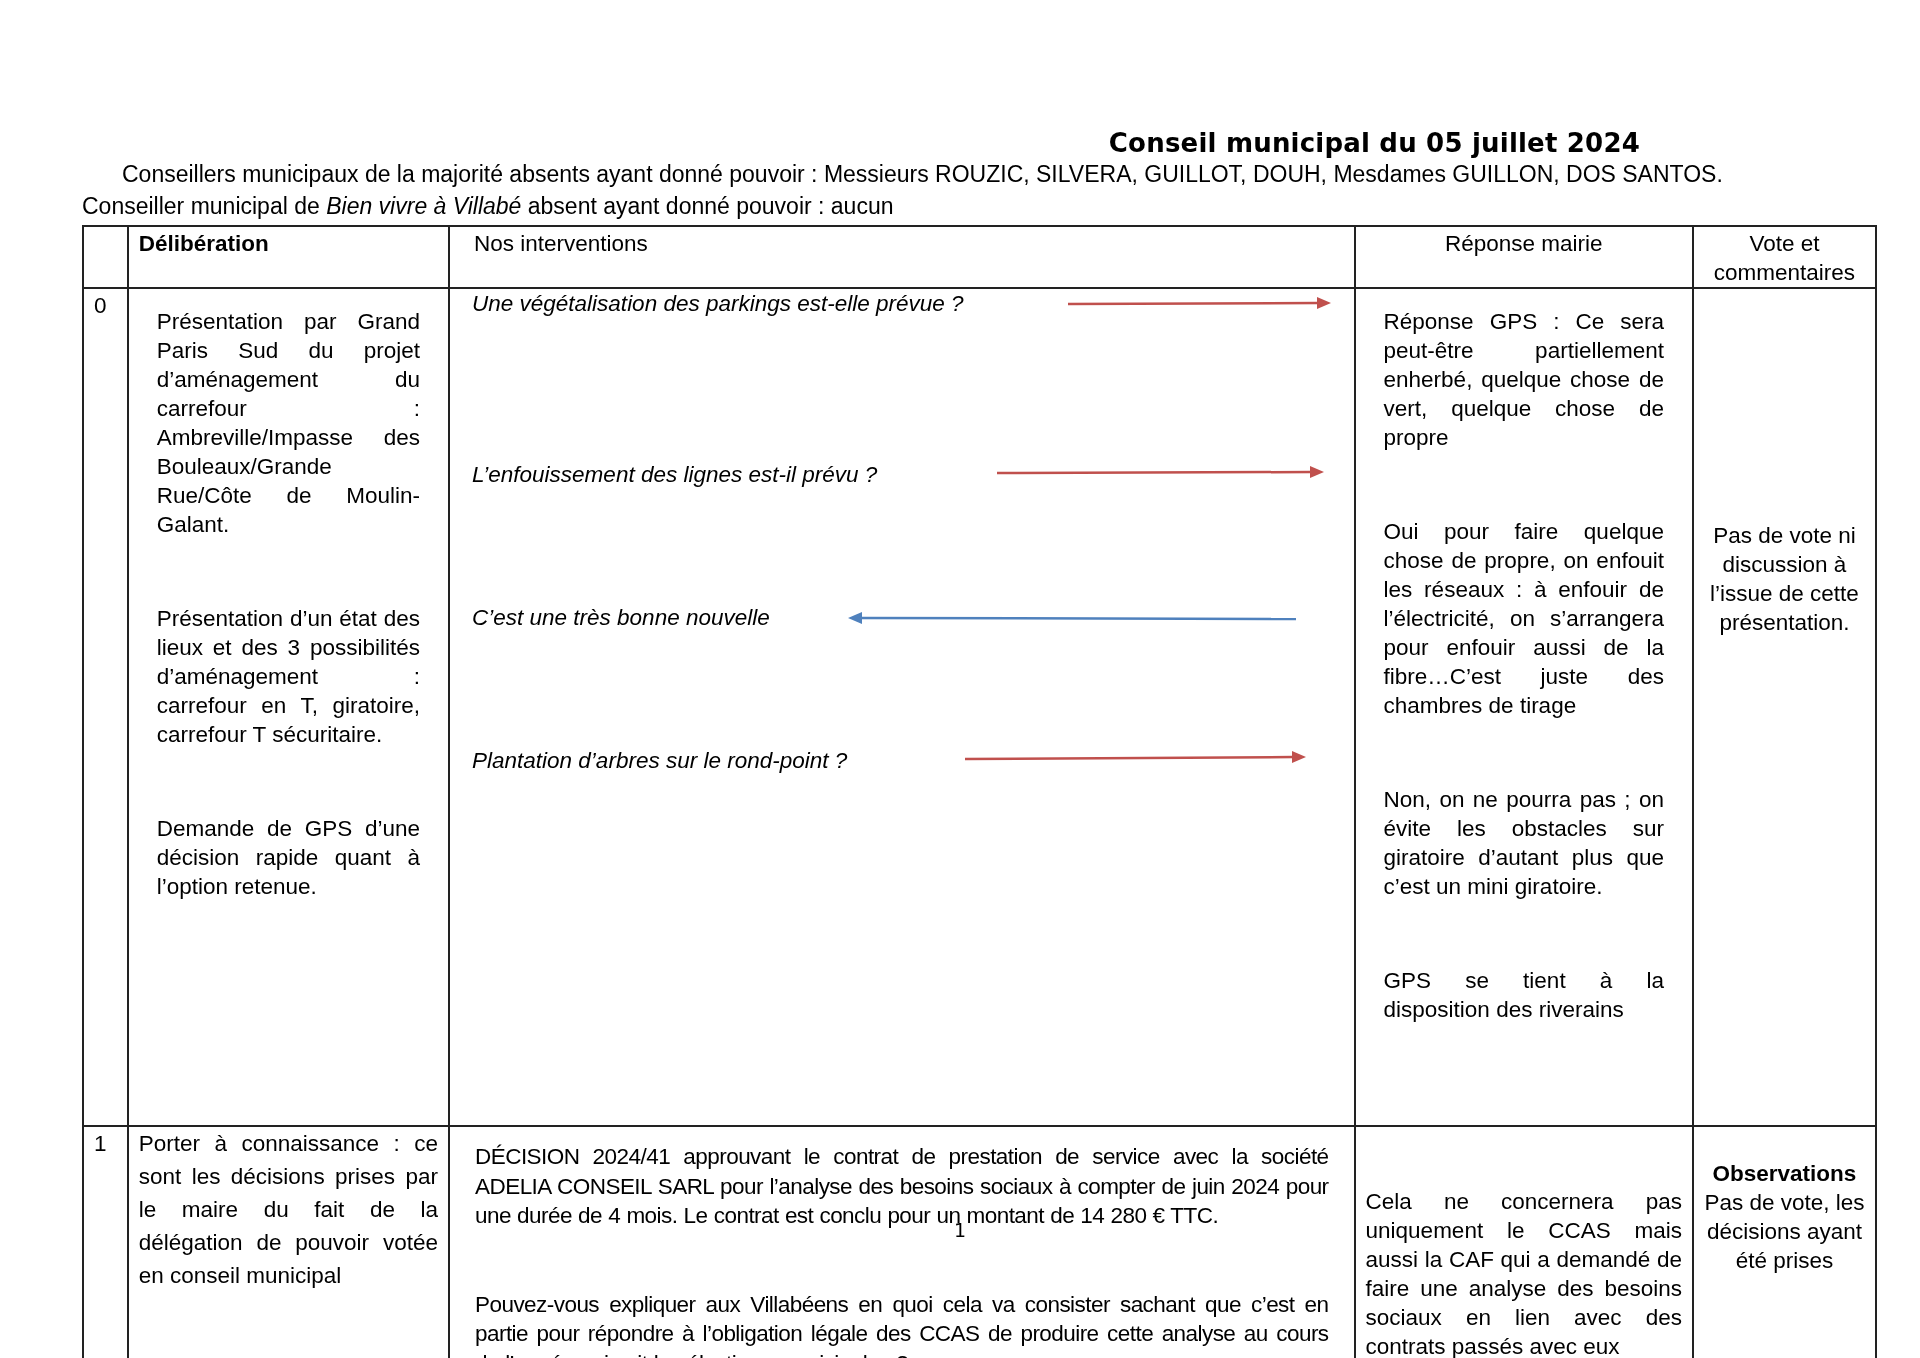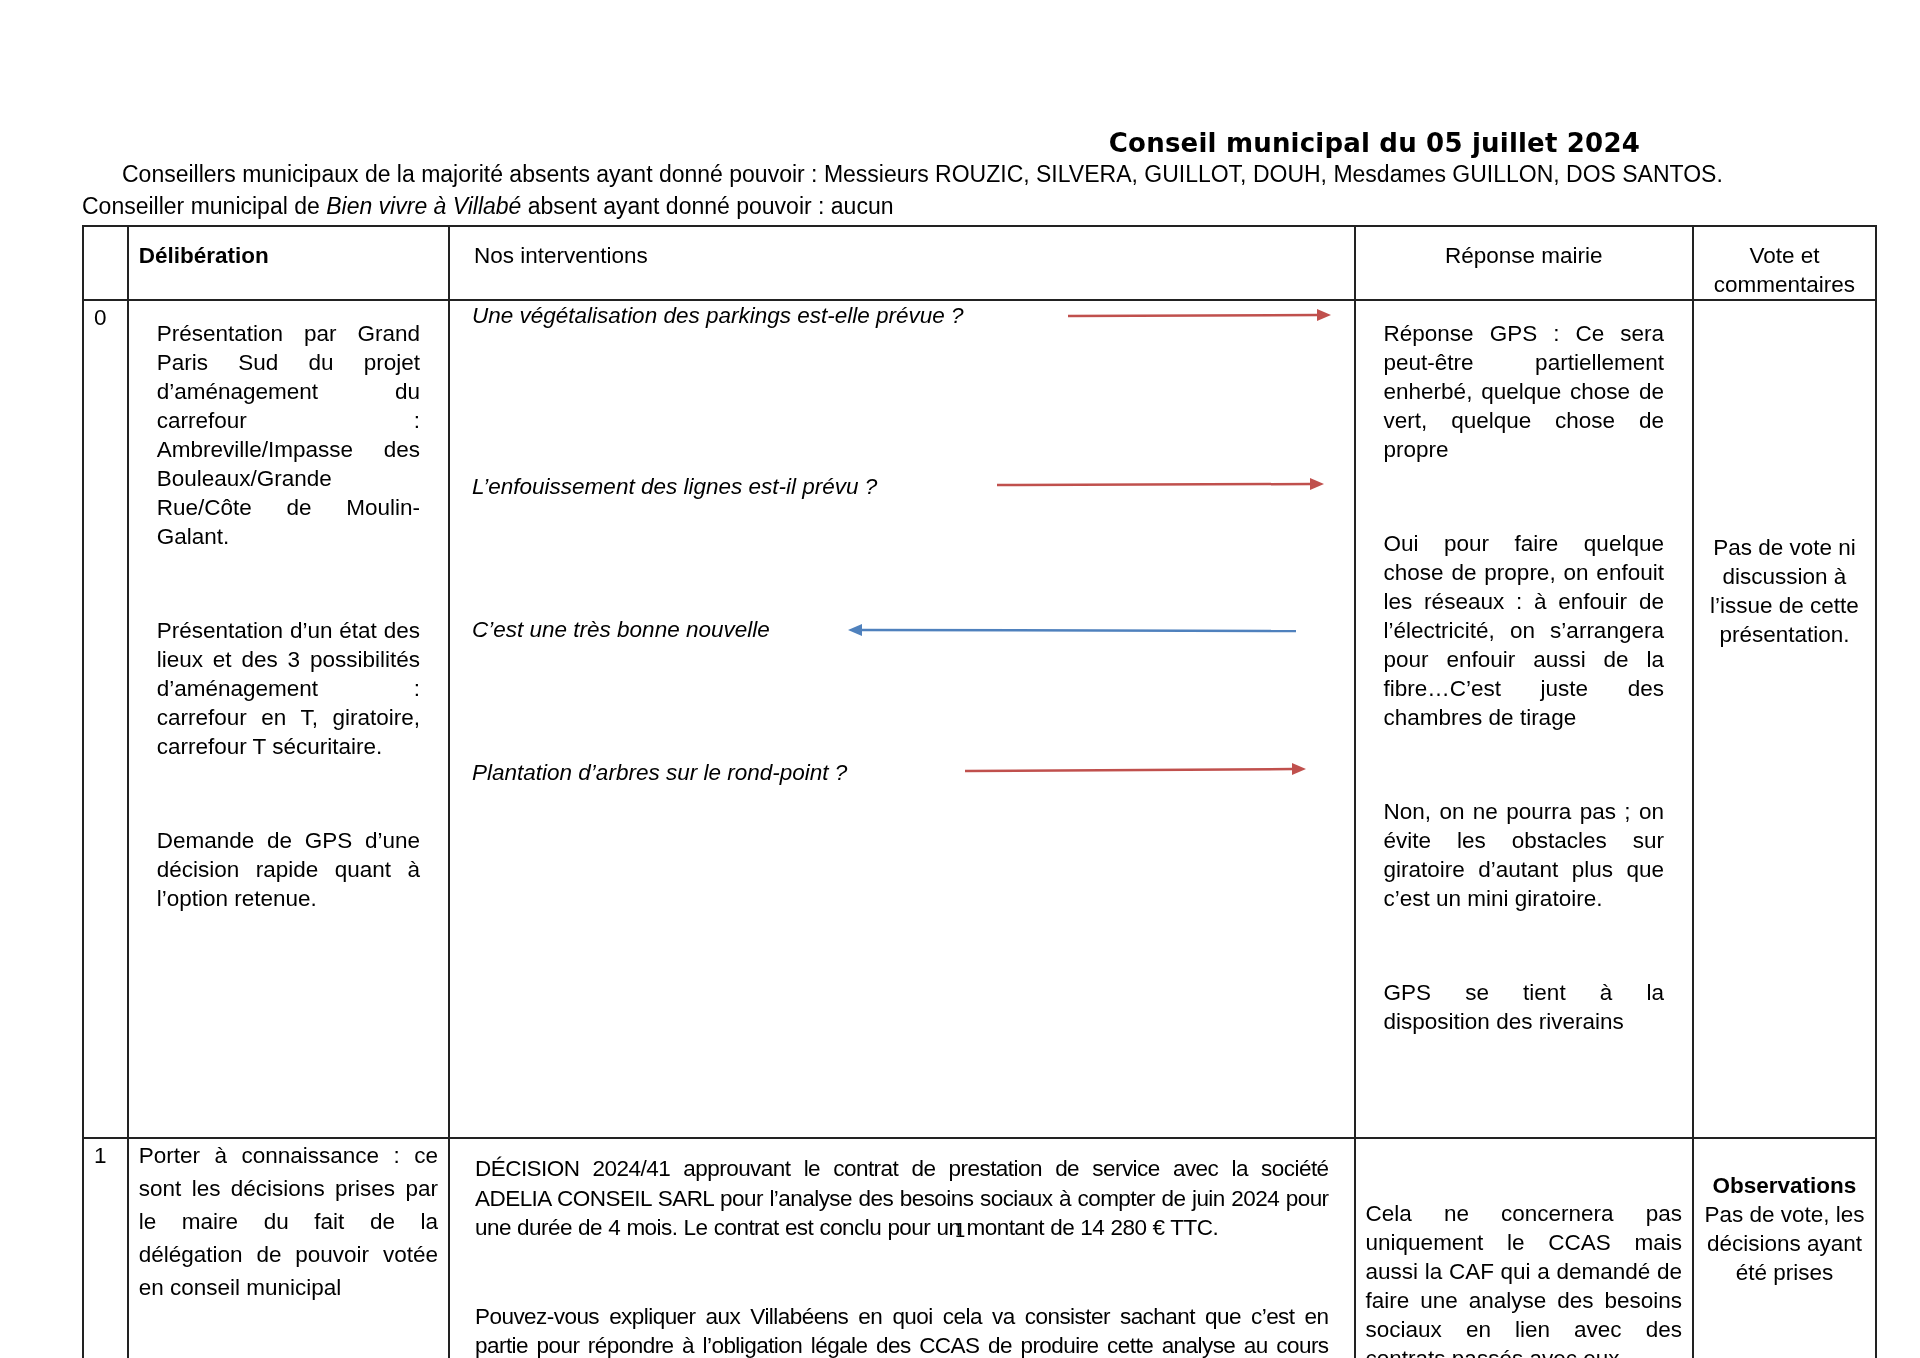--- a/index.html
+++ b/index.html
@@ -8,21 +8,21 @@
   .title { position: absolute; left: 0; width: 1640px; top: 84px; text-align: right;
            font-family: "DejaVu Sans", sans-serif; font-weight: bold; font-size: 26px; letter-spacing: 0.2px; margin-top: 44px; }
   .intro { position: absolute; left: 82px; font-size: 23px; line-height: 30px; white-space: nowrap; }
   .intro.l1 { top: 159px; margin-left: 40px; }
   .intro.l2 { top: 191px; }
   .intro em { }
 
   table.minutes { position: absolute; left: 82px; top: 225px; border-collapse: collapse;
                   table-layout: fixed; width: 1795px; font-size: 22.5px; }
   table.minutes td, table.minutes th { border: 2px solid #222; vertical-align: top; padding: 0 10px; }
-  table.minutes th { font-weight: normal; height: 58px; line-height: 29px; padding-top: 14px; }
+  table.minutes th { font-weight: normal; height: 58px; line-height: 29px; padding-top: 2px; }
   .c0 { width: 42px; }
   .c1 { width: 302px; }
   .c2 { width: 851px; }
   .c3 { width: 318px; }
   .c4 { width: 172px; }
   .th-left { text-align: left; }
   .th-bold { font-weight: bold !important; }
   .th-center { text-align: center; }
   .cell-num { padding-top: 2px !important; line-height: 29px; }
   .just { text-align: justify; text-align-last: left; line-height: 29px; }

